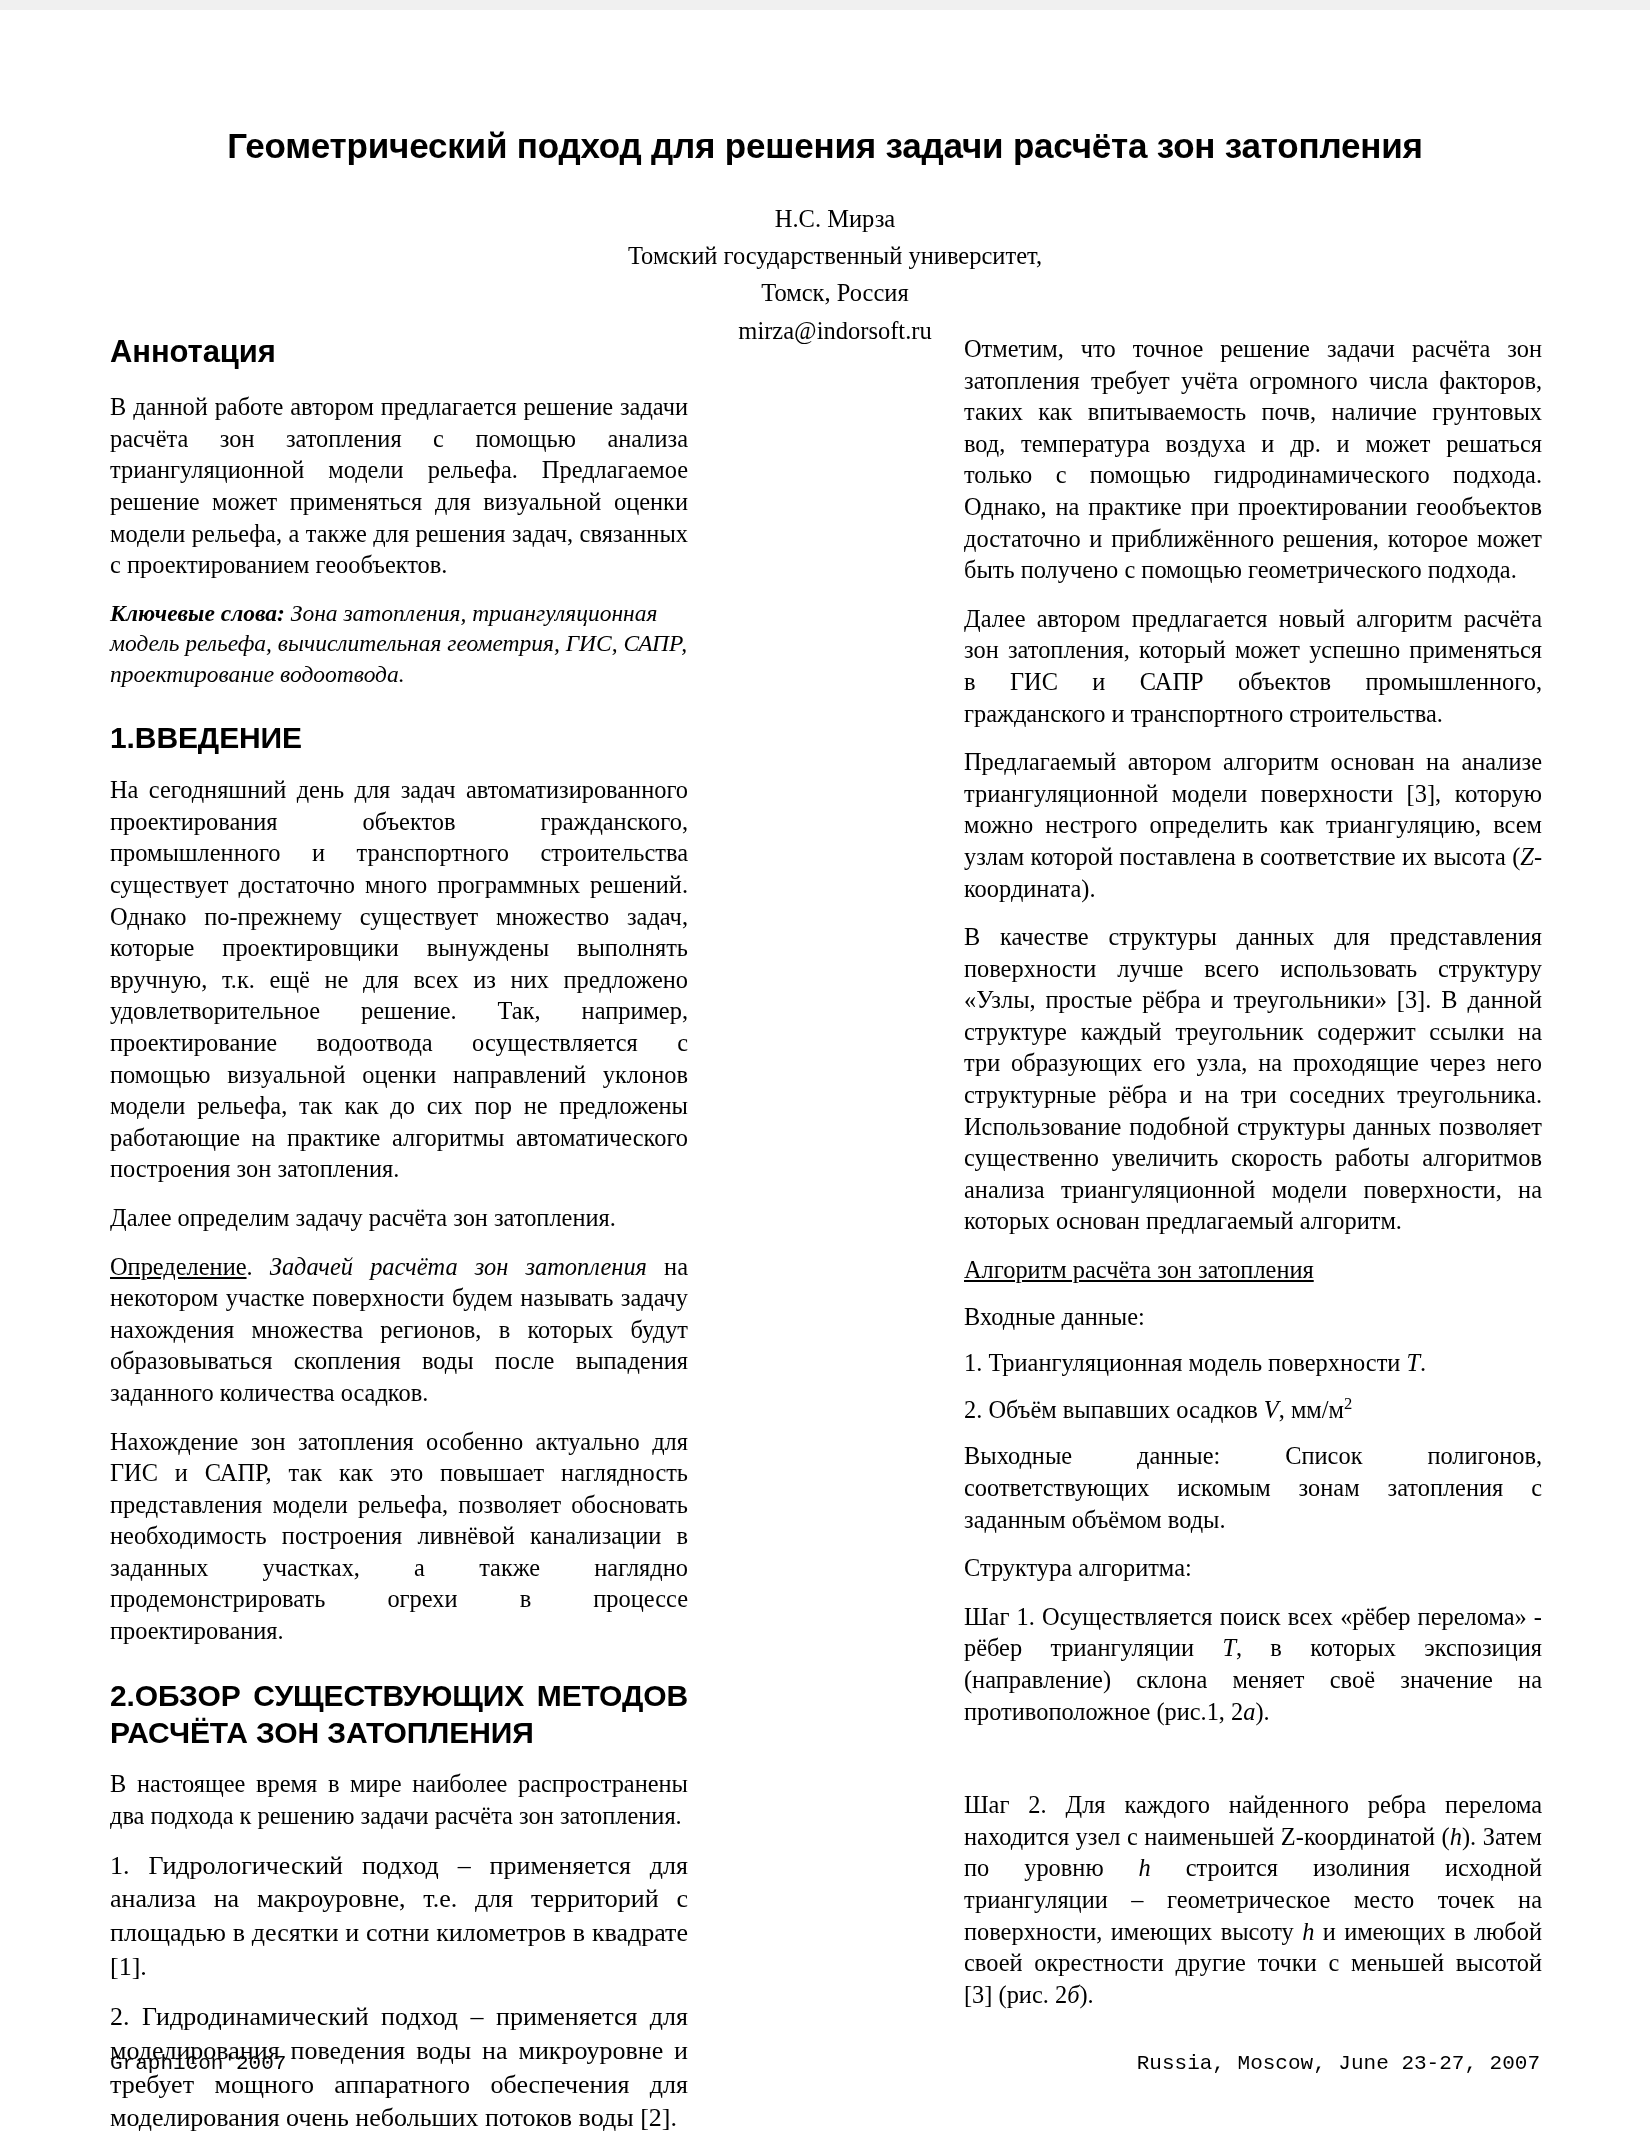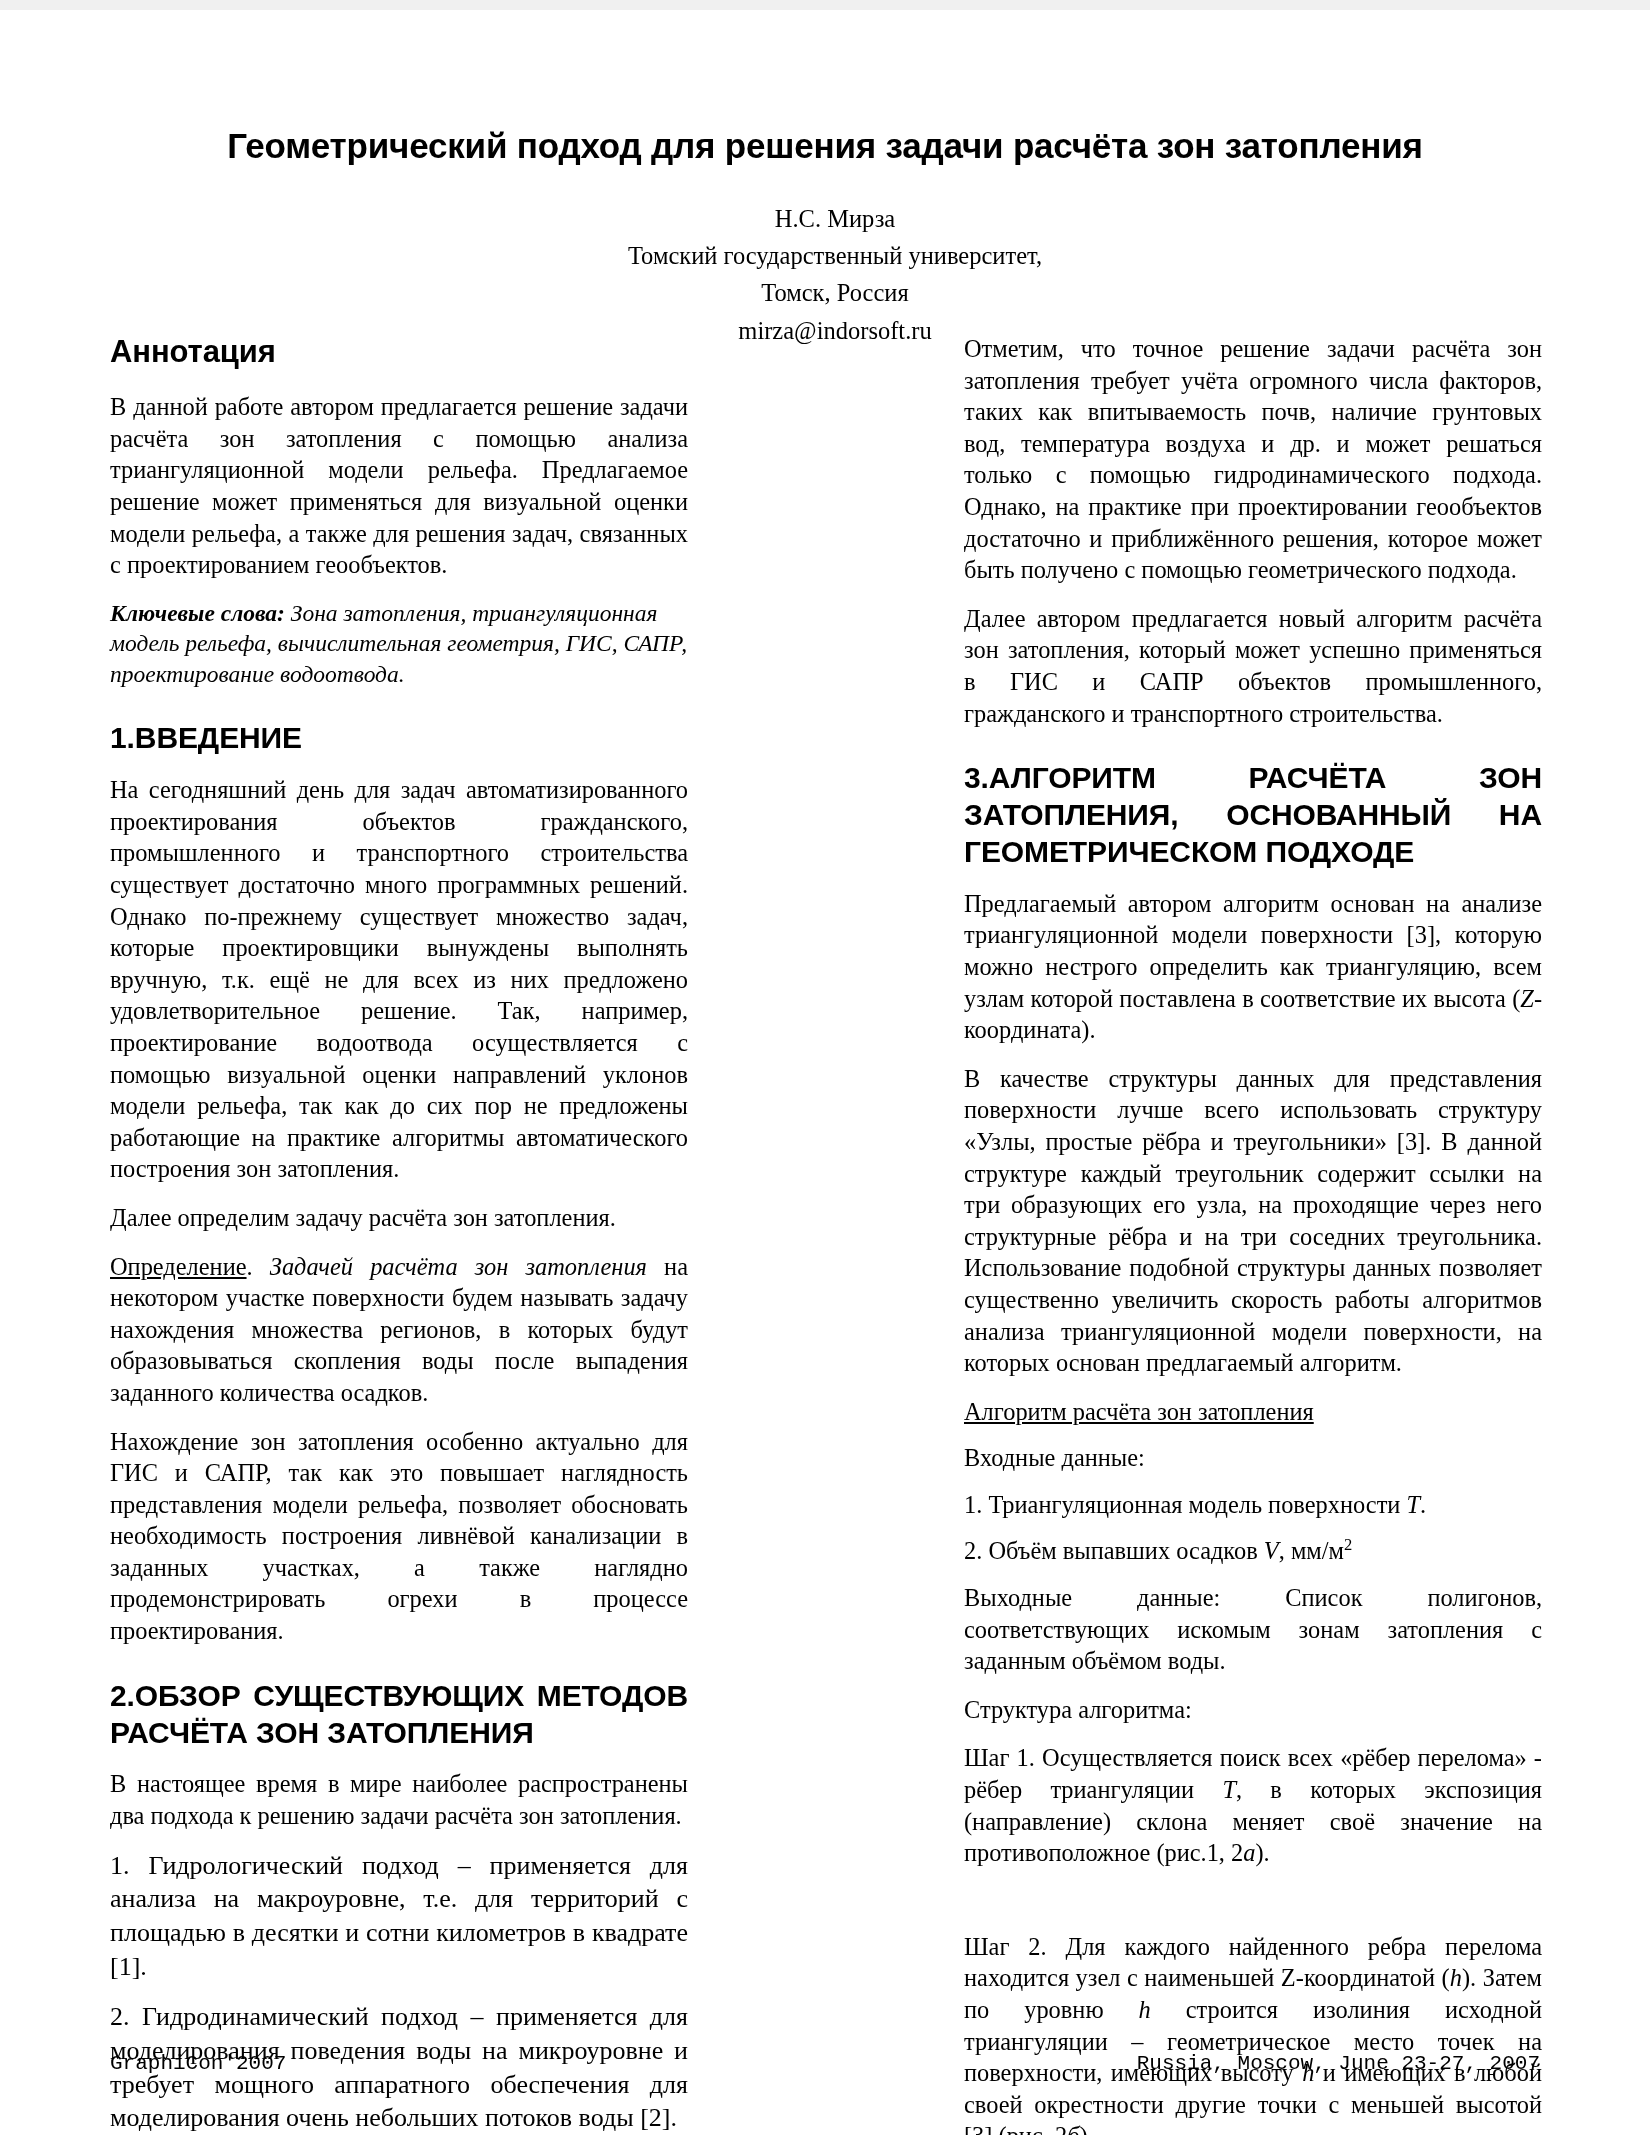--- a/index.html
+++ b/index.html
@@ -172,21 +172,20 @@
       <p class="listitem"><span>2. </span><span class="i">Гидродинамический подход</span><span> – применяется для моделирования поведения воды на микроуровне и требует мощного аппаратного обеспечения для моделирования очень небольших потоков воды [2].</span></p>
 
     </div>
 
     <div class="col right">
 
       <p class="body">Отметим, что точное решение задачи расчёта зон затопления требует учёта огромного числа факторов, таких как впитываемость почв, наличие грунтовых вод, температура воздуха и др. и может решаться только с помощью гидродинамического подхода. Однако, на практике при проектировании геообъектов достаточно и приближённого решения, которое может быть получено с помощью геометрического подхода.</p>
 
       <p class="body">Далее автором предлагается новый алгоритм расчёта зон затопления, который может успешно применяться в ГИС и САПР объектов промышленного, гражданского и транспортного строительства.</p>
 
-      <h2 class="sec gap spread">3.АЛГОРИТМ РАСЧЁТА ЗОН ЗАТОПЛЕНИЯ, ОСНОВАННЫЙ НА ГЕОМЕТРИЧЕСКОМ ПОДХОДЕ</h2>
 
       <p class="body"><span>Предлагаемый автором алгоритм основан на анализе </span><span class="i">триангуляционной модели поверхности</span><span> [3], которую можно нестрого определить как триангуляцию, всем узлам которой поставлена в соответствие их высота (</span><span class="var">Z</span><span>-координата).</span></p>
 
       <p class="body">В качестве структуры данных для представления поверхности лучше всего использовать структуру «Узлы, простые рёбра и треугольники» [3]. В данной структуре каждый треугольник содержит ссылки на три образующих его узла, на проходящие через него структурные рёбра и  на три соседних треугольника. Использование подобной структуры данных позволяет существенно увеличить скорость работы алгоритмов анализа триангуляционной модели поверхности, на которых основан предлагаемый алгоритм.</p>
 
       <p class="body tight"><span class="u">Алгоритм расчёта зон затопления</span></p>
 
       <p class="body tight"><span class="i">Входные данные</span><span>:</span></p>
 
       <p class="body tight"><span>1. Триангуляционная модель поверхности </span><span class="var">T</span><span>.</span></p>

